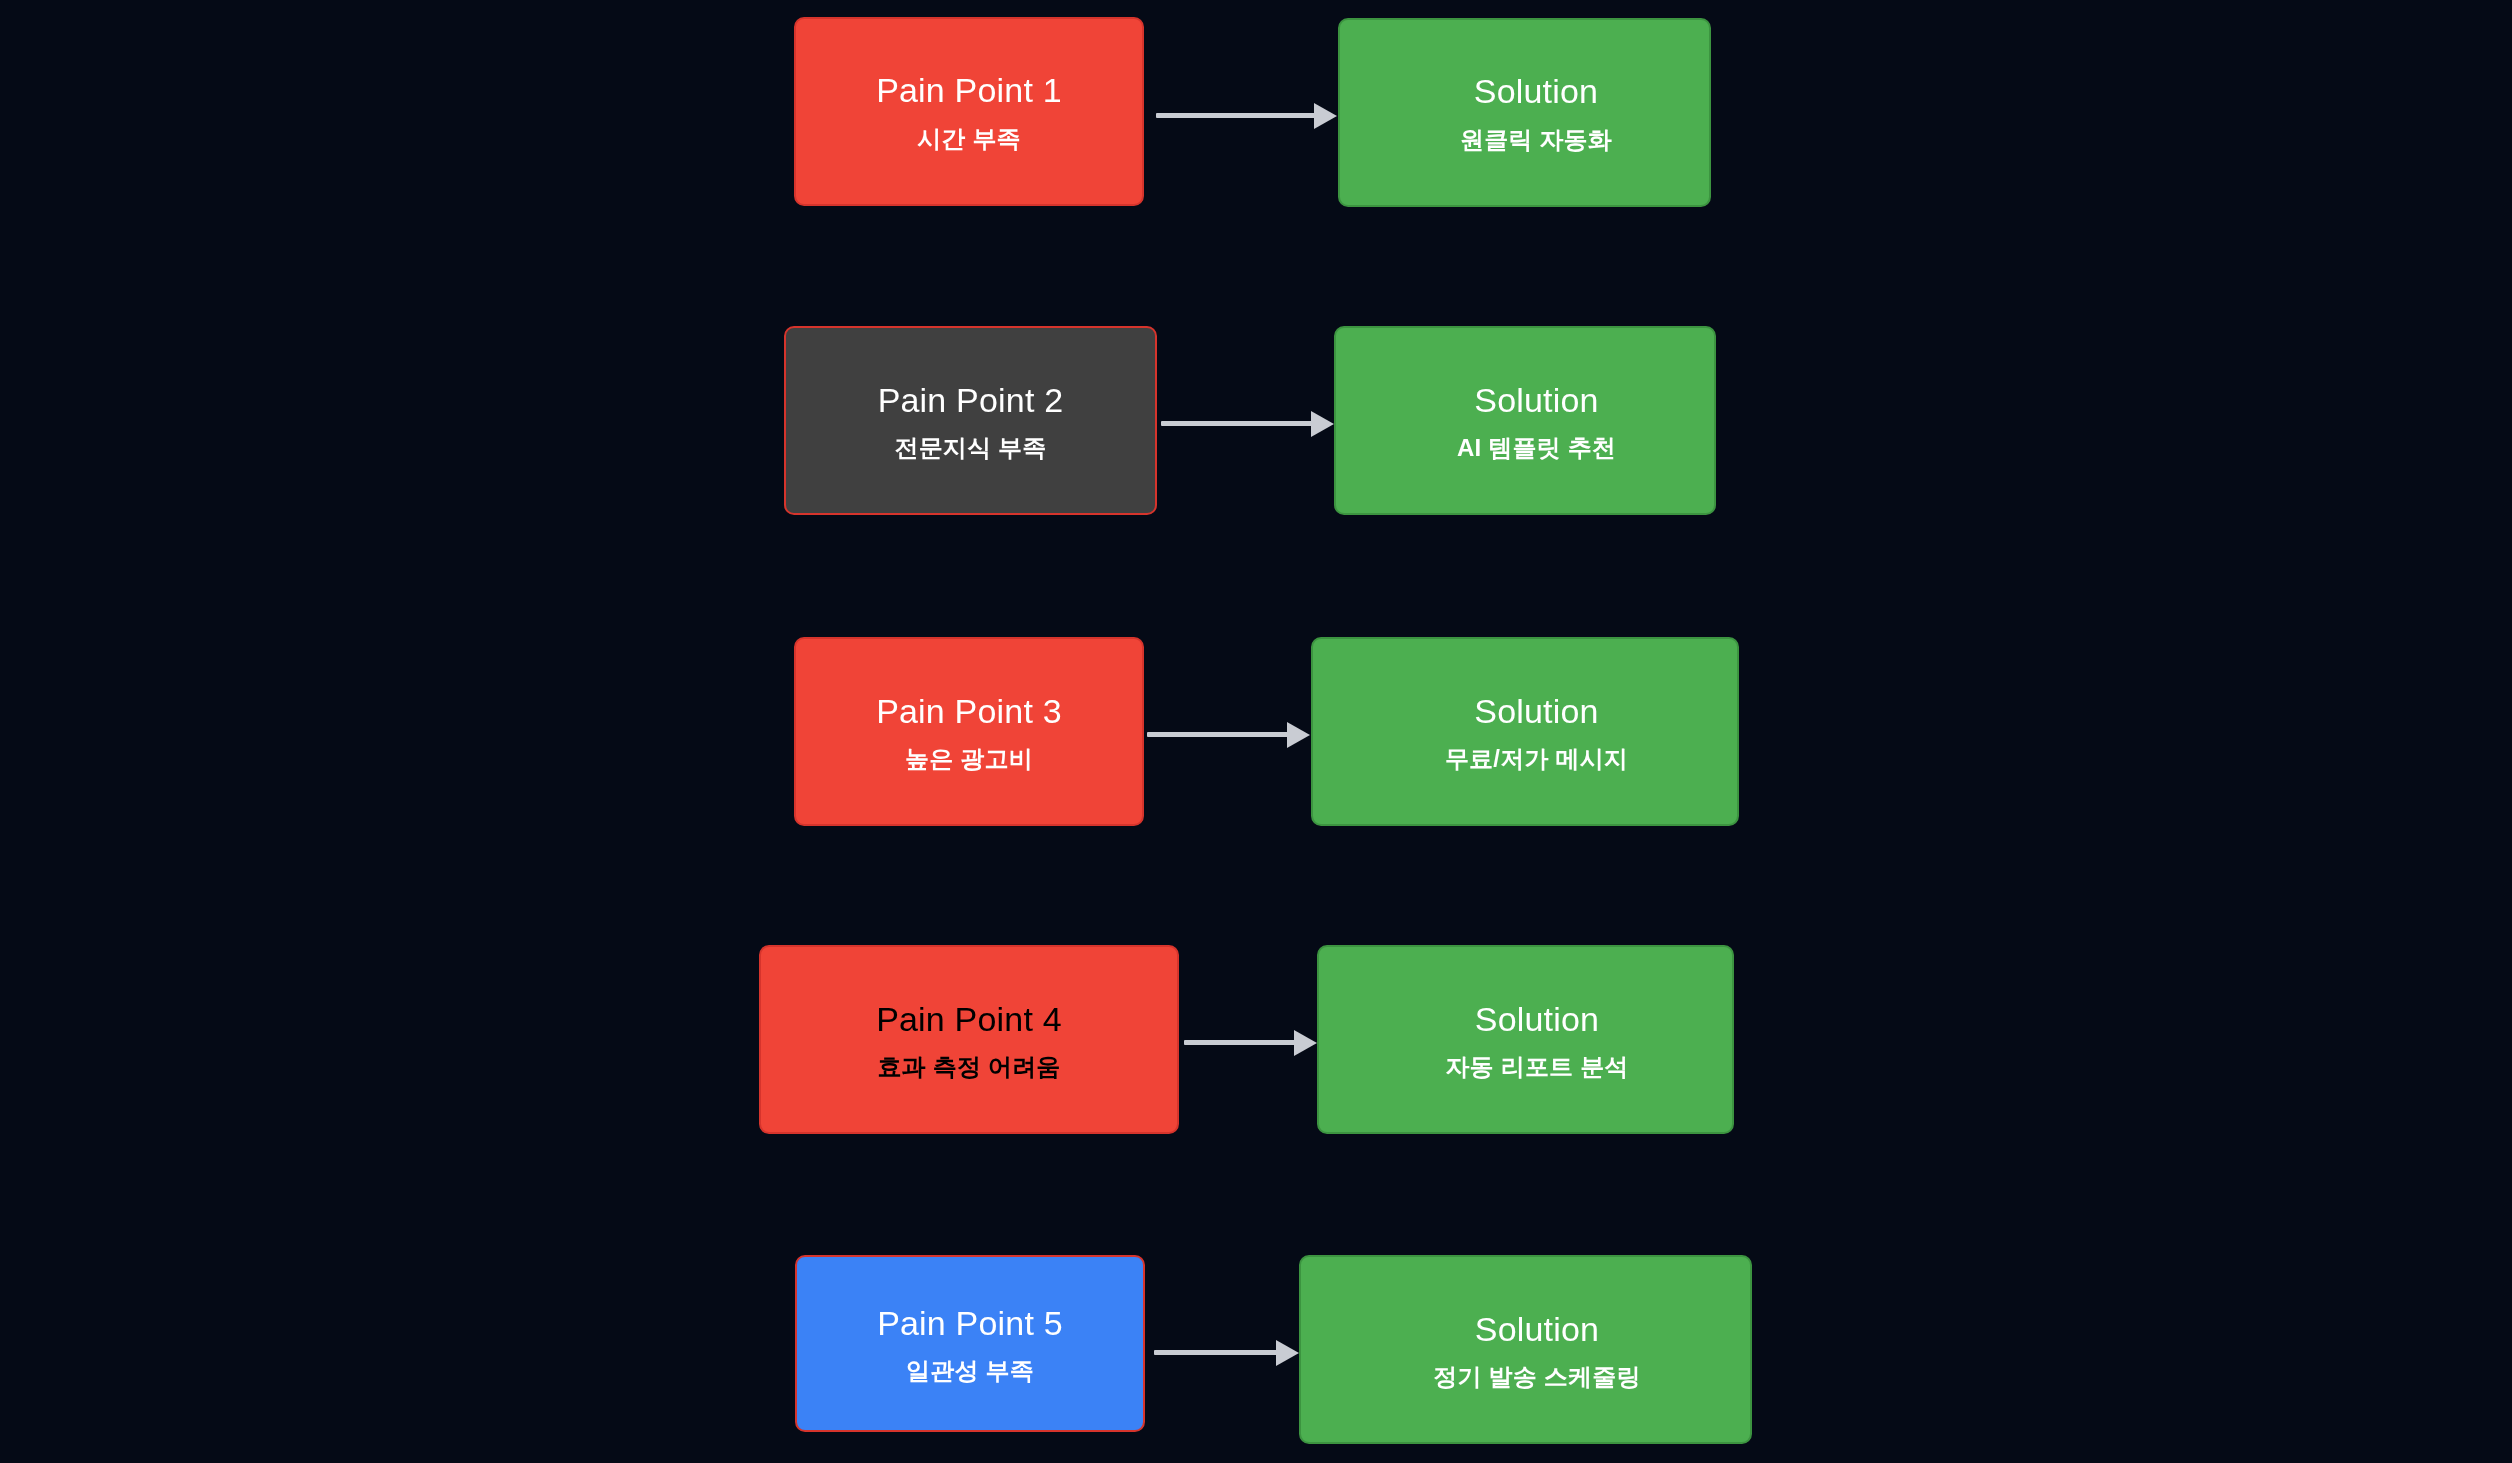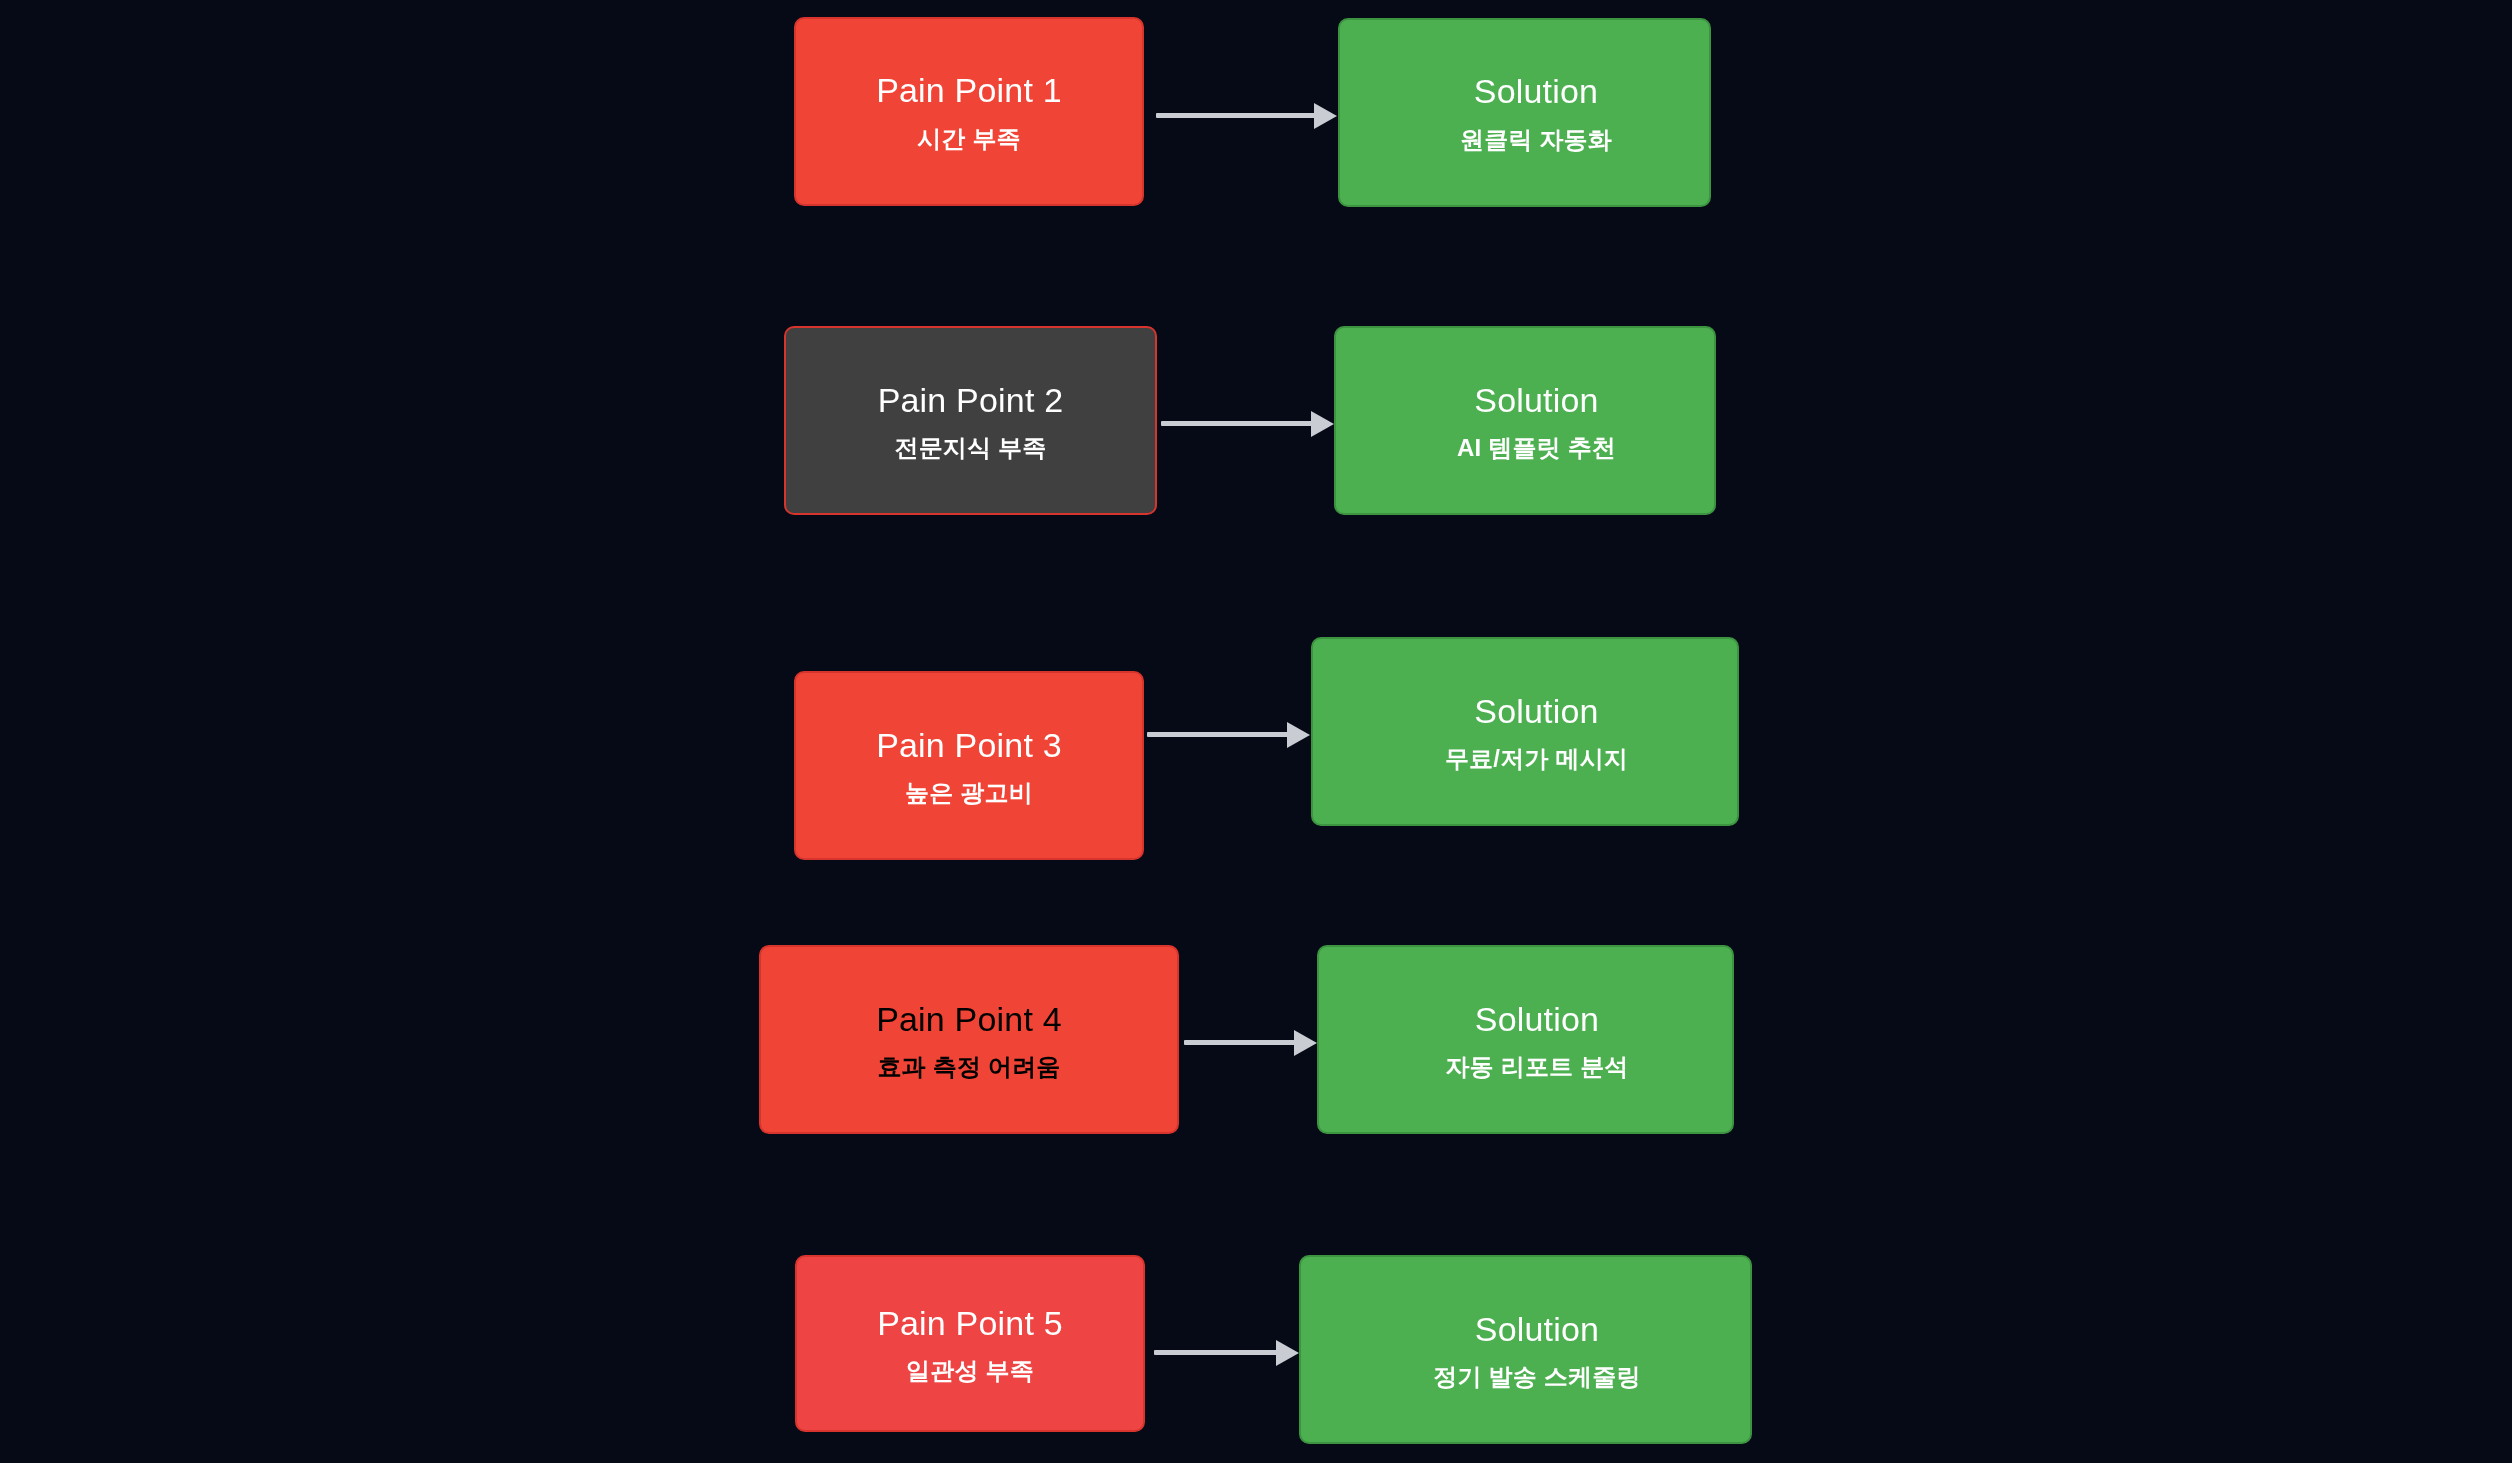--- a/index.html
+++ b/index.html
@@ -100,21 +100,21 @@
       <div class="edge" style="left: 1161px; top: 421px; width: 173px;">
         <div class="shaft" style="width: 152px; background: rgb(201, 204, 211);"></div>
         <div class="head" style="left: 150px; border-left-color: rgb(201, 204, 211);"></div>
       </div>
       <div class="node solution" style="left: 1334px; top: 326px; width: 382px; height: 189px; background: rgb(76, 175, 80); border-color: rgb(60, 148, 64); color: rgb(255, 255, 255);">
         <div class="line1">Solution</div>
         <div class="line2">AI 템플릿 추천</div>
       </div>
     </div>
     <div style="position: absolute; left: 0px; top: 0px; width: 100%; height: 100%;">
-      <div class="node pain" style="left: 794px; top: 671px; width: 350px; height: 189px; background: rgb(240, 68, 55); border-color: rgb(214, 52, 44); color: rgb(255, 255, 255);">
+      <div class="node pain" style="left: 794px; top: 637px; width: 350px; height: 189px; background: rgb(240, 68, 55); border-color: rgb(214, 52, 44); color: rgb(255, 255, 255);">
         <div class="line1">Pain Point 3</div>
         <div class="line2">높은 광고비</div>
       </div>
       <div class="edge" style="left: 1147px; top: 732px; width: 163px;">
         <div class="shaft" style="width: 143px; background: rgb(201, 204, 211);"></div>
         <div class="head" style="left: 140px; border-left-color: rgb(201, 204, 211);"></div>
       </div>
       <div class="node solution" style="left: 1311px; top: 637px; width: 428px; height: 189px; background: rgb(76, 175, 80); border-color: rgb(60, 148, 64); color: rgb(255, 255, 255);">
         <div class="line1">Solution</div>
         <div class="line2">무료/저가 메시지</div>
@@ -128,21 +128,21 @@
       <div class="edge" style="left: 1184px; top: 1040px; width: 133px;">
         <div class="shaft" style="width: 113px; background: rgb(201, 204, 211);"></div>
         <div class="head" style="left: 110px; border-left-color: rgb(201, 204, 211);"></div>
       </div>
       <div class="node solution" style="left: 1317px; top: 945px; width: 417px; height: 189px; background: rgb(76, 175, 80); border-color: rgb(60, 148, 64); color: rgb(255, 255, 255);">
         <div class="line1">Solution</div>
         <div class="line2">자동 리포트 분석</div>
       </div>
     </div>
     <div style="position: absolute; left: 0px; top: 0px; width: 100%; height: 100%;">
-      <div class="node pain" style="left: 795px; top: 1255px; width: 350px; height: 177px; background: #ef4444; border-color: rgb(214, 52, 44); color: rgb(255, 255, 255);">
+      <div class="node pain" style="left: 795px; top: 1255px; width: 350px; height: 177px; background: #3b82f6; border-color: rgb(214, 52, 44); color: rgb(255, 255, 255);">
         <div class="line1">Pain Point 5</div>
         <div class="line2">일관성 부족</div>
       </div>
       <div class="edge" style="left: 1154px; top: 1350px; width: 145px;">
         <div class="shaft" style="width: 125px; background: rgb(201, 204, 211);"></div>
         <div class="head" style="left: 122px; border-left-color: rgb(201, 204, 211);"></div>
       </div>
       <div class="node solution" style="left: 1299px; top: 1255px; width: 453px; height: 189px; background: rgb(76, 175, 80); border-color: rgb(60, 148, 64); color: rgb(255, 255, 255);">
         <div class="line1">Solution</div>
         <div class="line2">정기 발송 스케줄링</div>

